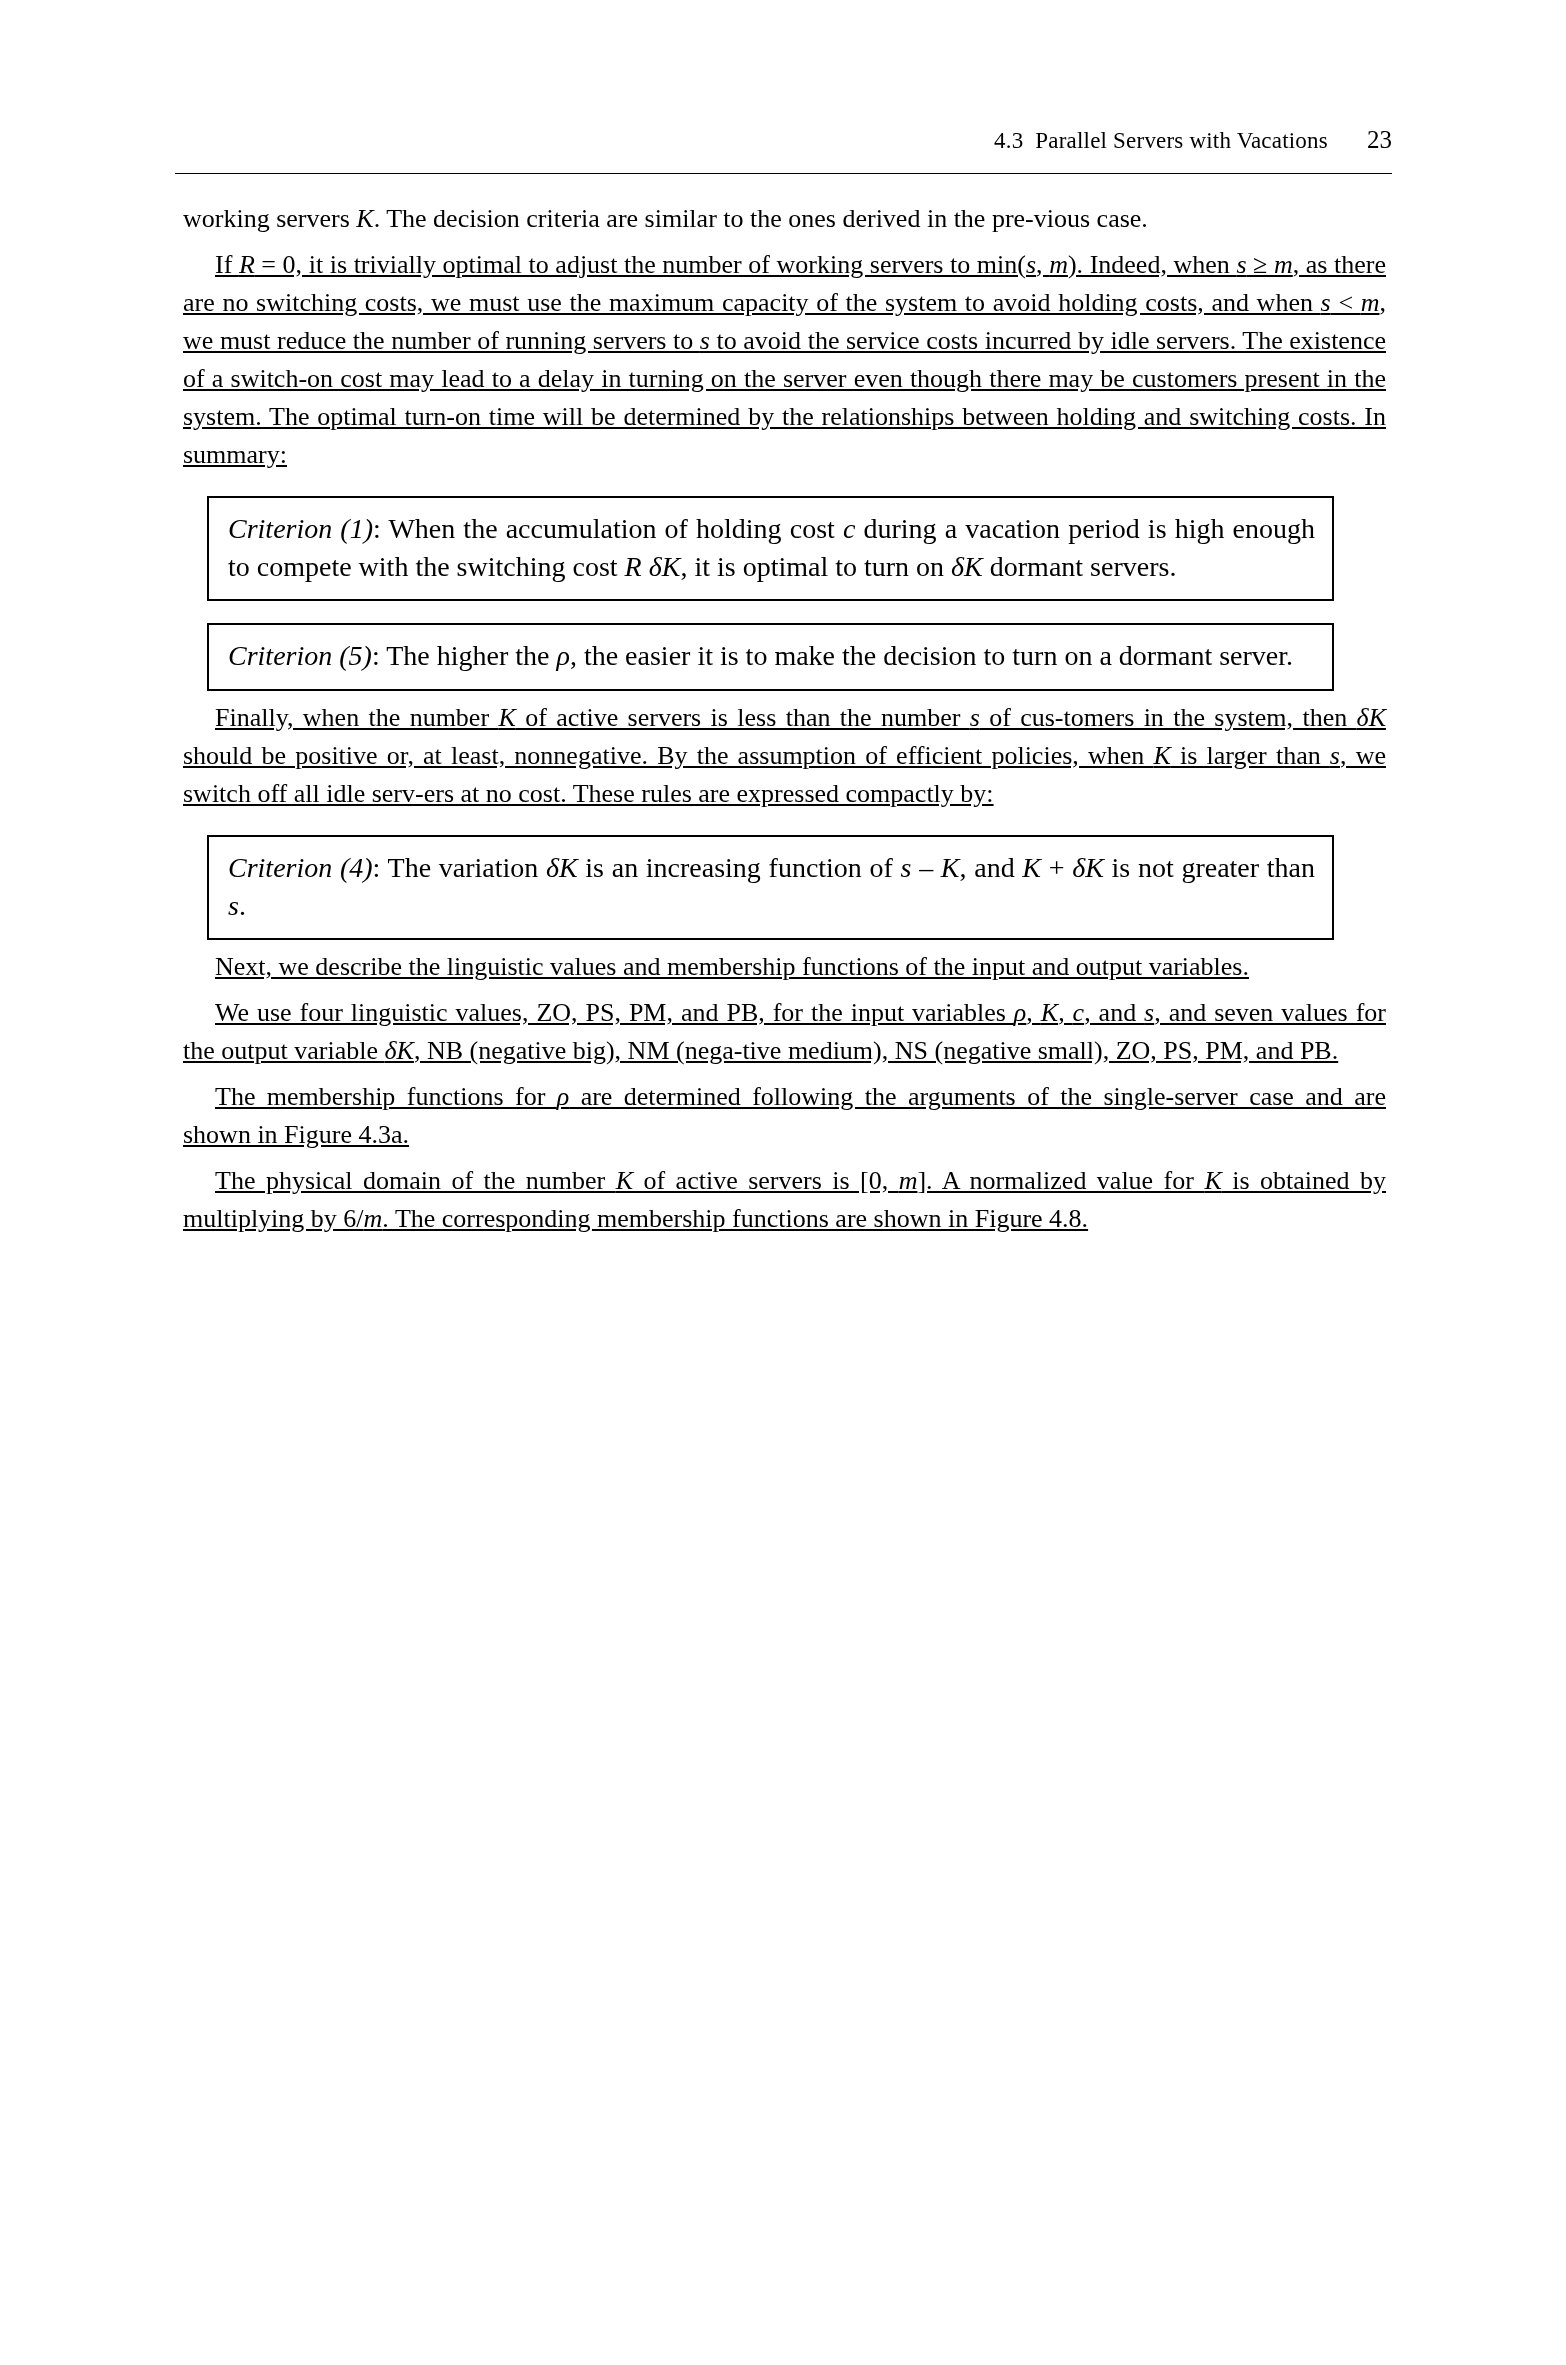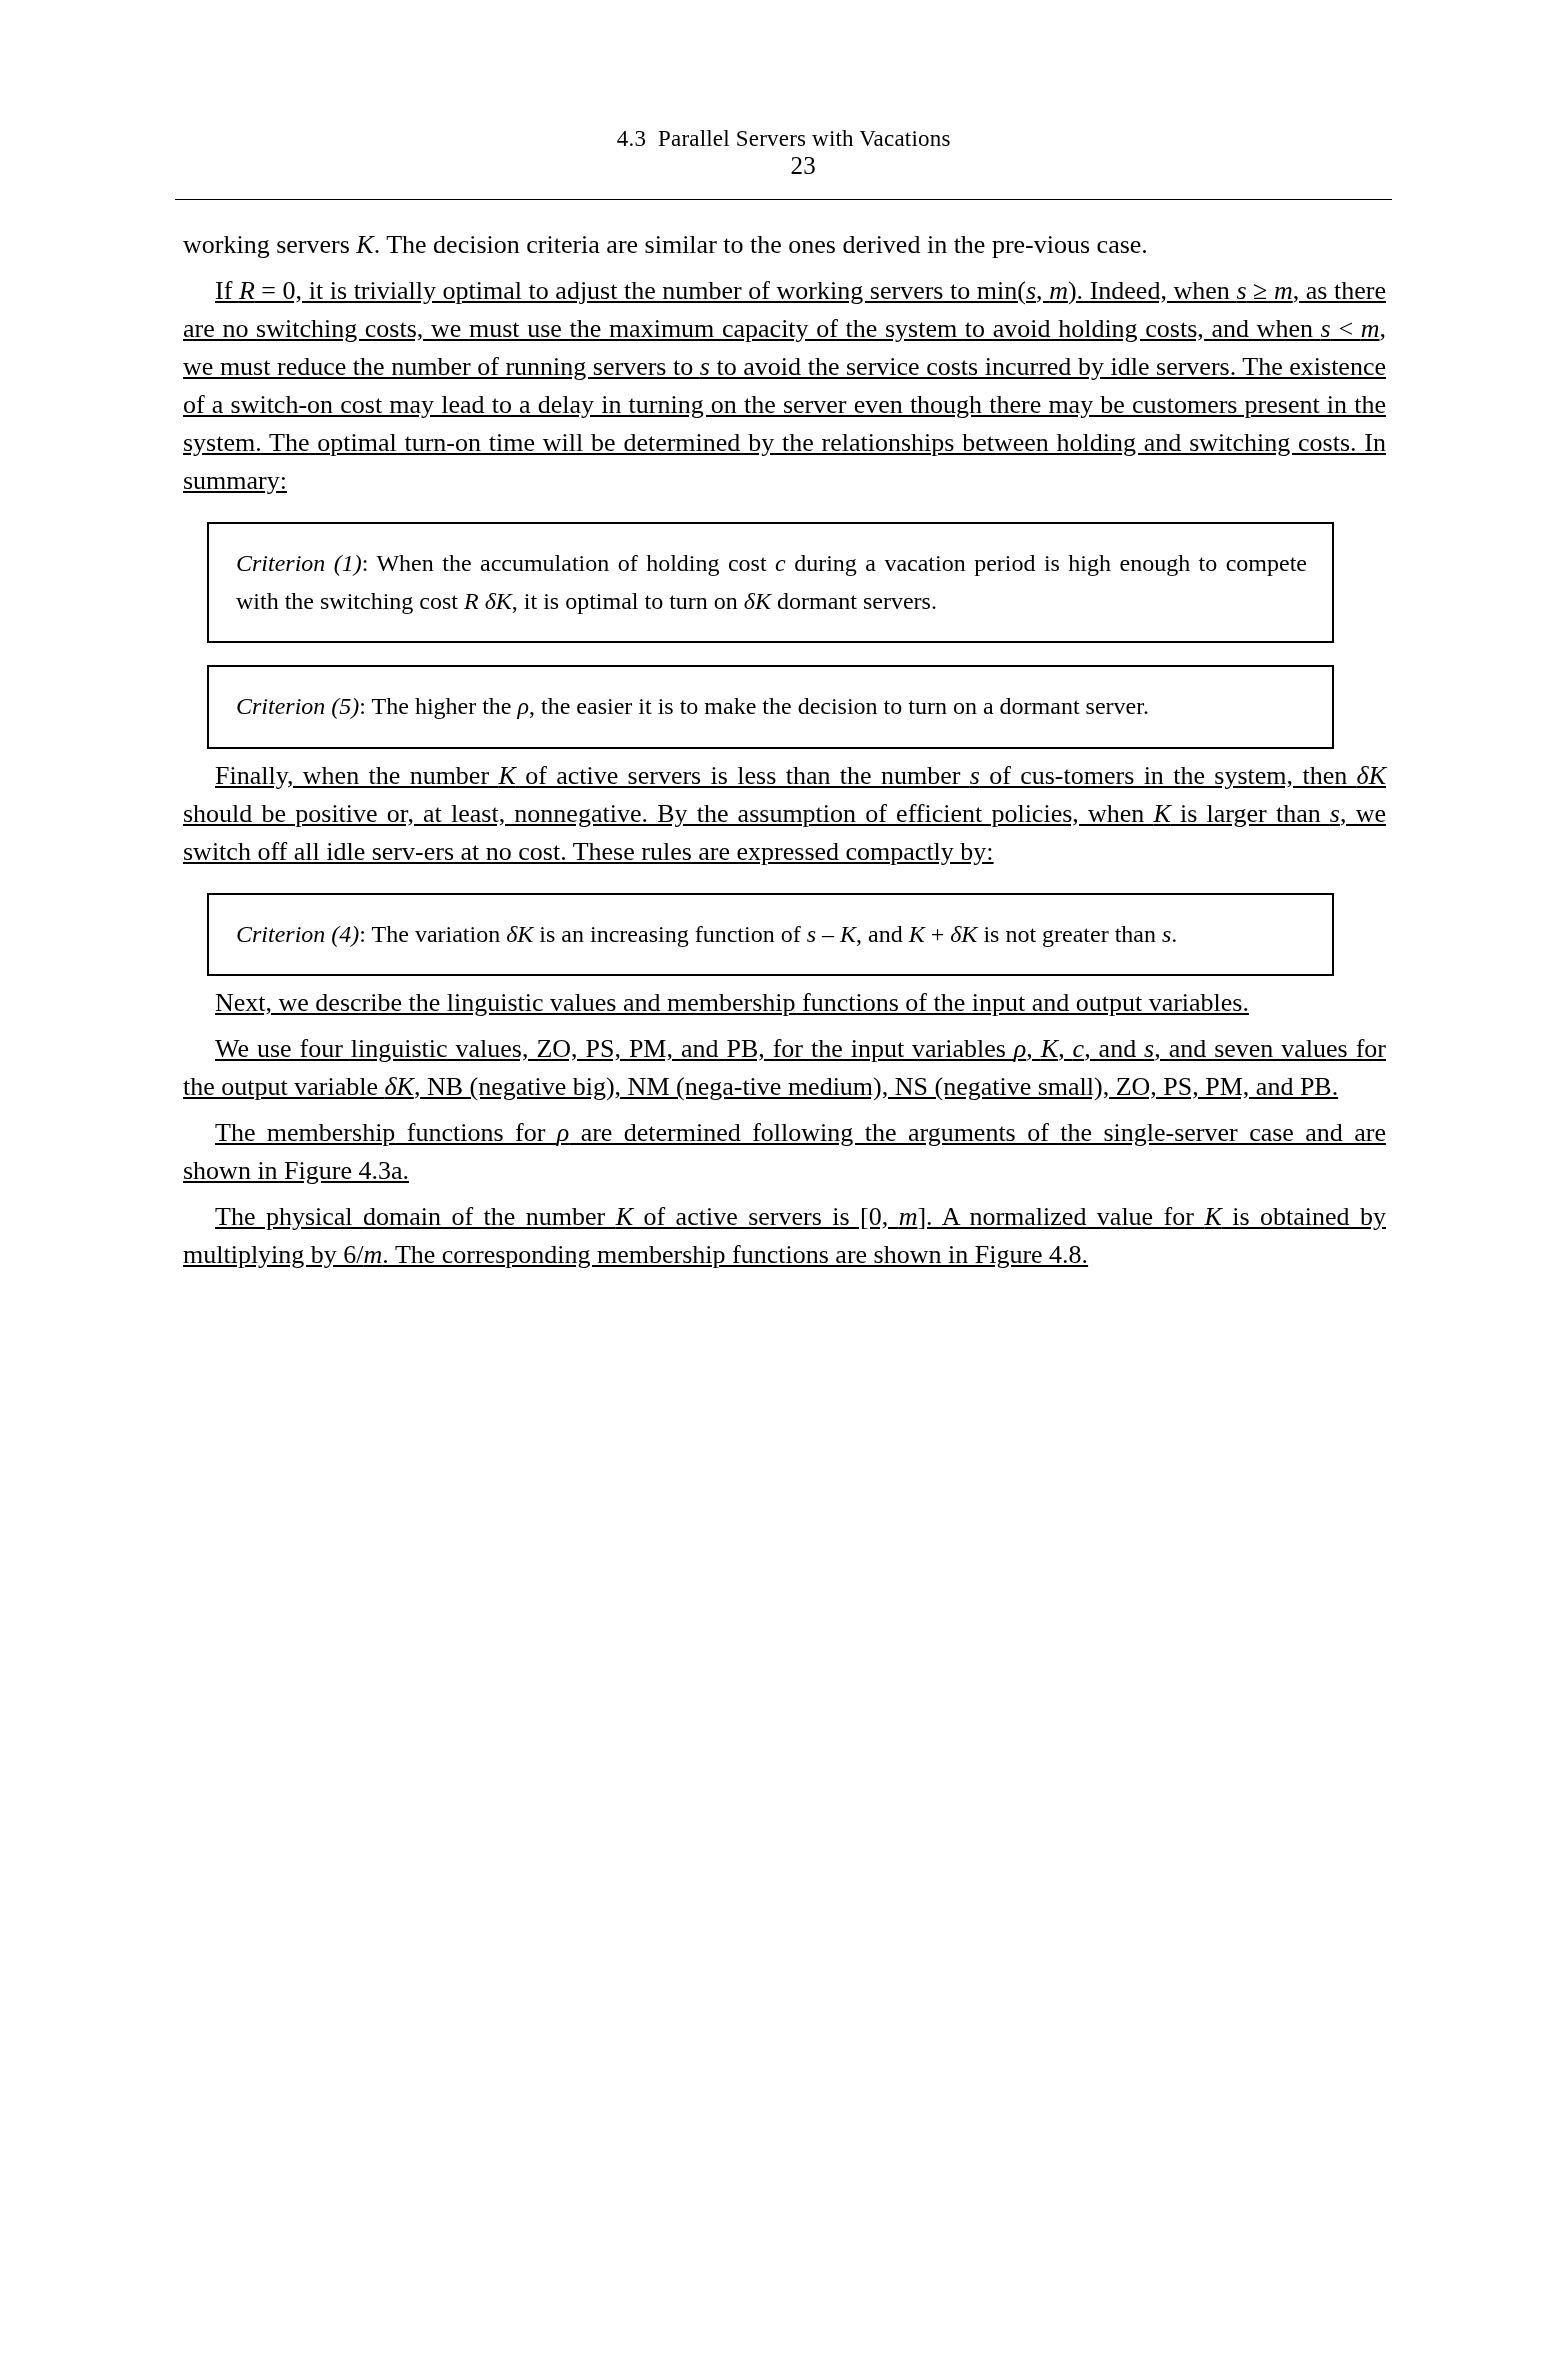--- a/index.html
+++ b/index.html
@@ -23,25 +23,24 @@
   }
   .content {
     position: absolute;
     left: 175px;
     top: 126px;
     width: 1219px;
   }
   .header-row {
     display: flex;
     justify-content: flex-end;
-    align-items: center;
+    align-items: flex-end;
     font-size: 23px;
     letter-spacing: 0.2px;
     padding-right: 1.7px;
-    flex-direction: column;
   }
   .header-title {
     white-space: pre;
   }
   .header-page {
     margin-left: 39px;
     font-size: 25px;
   }
   .rule {
     border-top: 1.7px solid #000;
@@ -65,22 +64,22 @@
     text-decoration: underline;
   }
   .criterion-box {
     border: 2.6px solid #000;
     box-sizing: border-box;
     margin: 22px 0 0 32px;
     width: 1127px;
     padding: 12px 17px 13.6px 19px;
   }
   .criterion-box p {
-    margin: 8px;
-    font-size: 24px;
+    margin: 0;
+    font-size: 28px;
     line-height: 38px;
     text-align: justify;
   }
   .sp-before { margin-top: 25.6px; }
   i, .it { font-style: italic; }
 </style>
 </head>
 <body>
 
 <div class="page">

